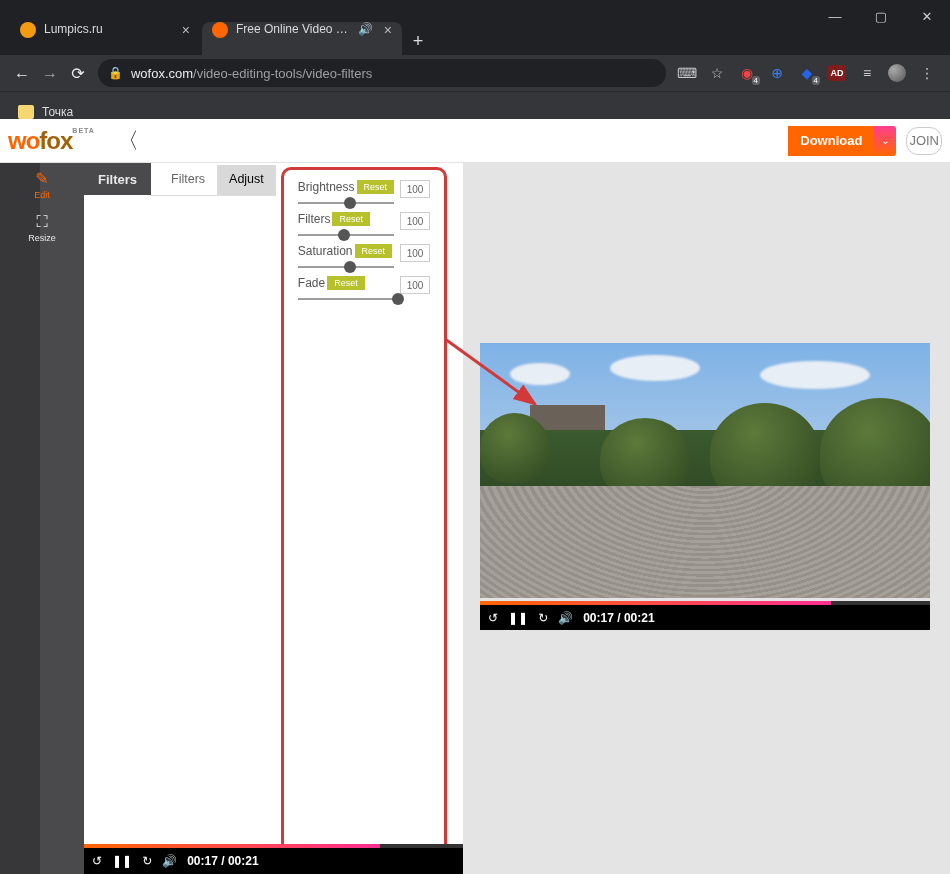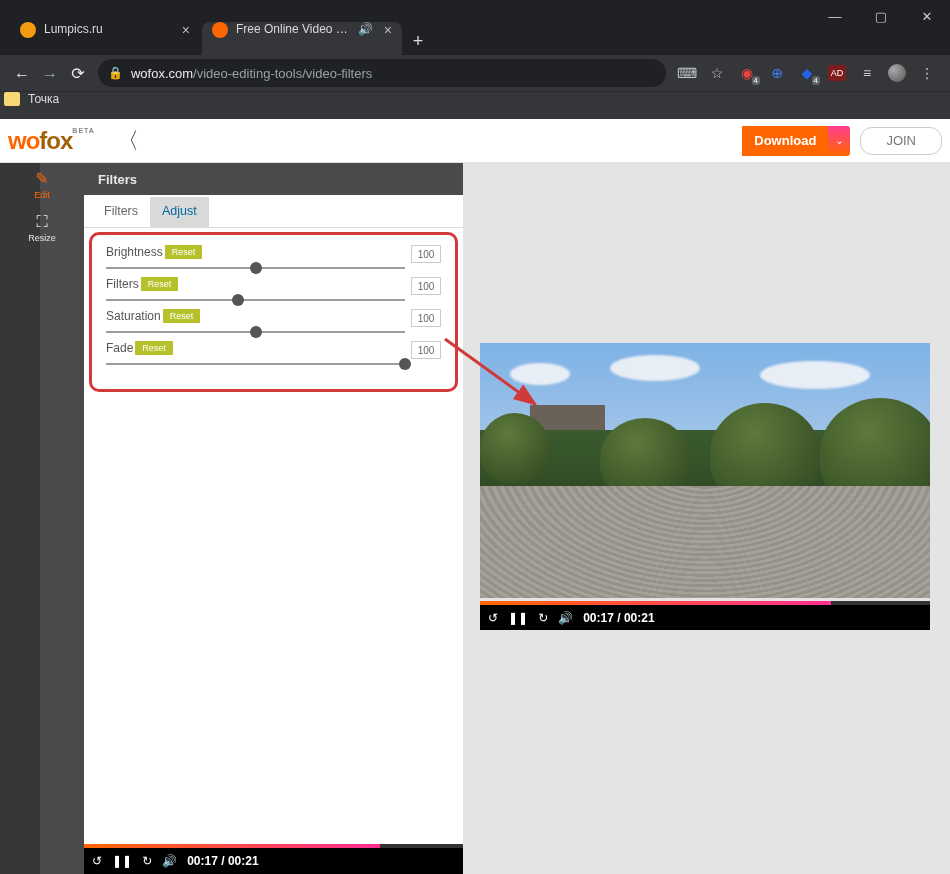--- a/index.html
+++ b/index.html
@@ -22,49 +22,49 @@
 .addrbar .navbtn.on{color:#e8eaed}
 .omnibox{flex:1;height:28px;background:#202124;border-radius:14px;display:flex;align-items:center;padding:0 10px;margin:0 6px;color:#e8eaed;font-size:13px}
 .omnibox .lock{color:#9aa0a6;margin-right:8px;font-size:12px}
 .omnibox .host{color:#e8eaed}
 .omnibox .path{color:#9aa0a6}
 .exticons{display:flex;align-items:center;gap:12px;padding:0 6px}
 .exticons span{width:18px;height:18px;display:inline-flex;align-items:center;justify-content:center;font-size:14px;color:#c7c9cc}
 .badge4{position:relative}
 .badge4::after{content:"4";position:absolute;bottom:-3px;right:-4px;background:#5f6368;color:#fff;font-size:8px;border-radius:3px;padding:0 2px}
 .avatar{width:20px;height:20px;border-radius:50%;background:radial-gradient(circle at 30% 30%,#aaa,#555)}
-.bmbar{height:28px;background:#35363a;border-top:1px solid #2b2c2f;display:flex;align-items:flex-start;padding-left:4px;font-size:12px;color:#d9dadb}
+.bmbar{height:28px;background:#35363a;border-top:1px solid #2b2c2f;display:flex;align-items:flex-end;padding-left:18px;font-size:12px;color:#d9dadb}
 .bmbar .bfav{width:16px;height:14px;background:#f7d774;margin-right:8px;border-radius:2px}
 
 .app{position:absolute;left:0;right:0;top:119px;bottom:0;background:#e8e8e8}
 .appheader{height:44px;background:#fff;border-bottom:1px solid #e2e2e2;display:flex;align-items:center;padding:0 8px}
 .logo{font-weight:900;font-size:24px;letter-spacing:-1px}
 .logo .w{color:#ff6600}.logo .o{color:#a16207}
 .logo sup{font-size:7px;color:#888;font-weight:600;letter-spacing:1px;vertical-align:top}
 .backarr{margin-left:22px;color:#333;font-size:22px}
 .hspacer{flex:1}
 .duration{font-size:12.5px;color:#555;display:flex;align-items:center;padding:0 12px;height:30px;border:1px solid #e2e2e2;border-radius:3px;margin-right:8px}
 .duration svg{margin-right:6px}
 .filebox{height:30px;background:#fffbd4;border:1px solid #c9c27a;display:flex;align-items:center;padding:0 10px;font-size:12.5px;color:#5a5a5a;width:360px;border-radius:3px 0 0 3px;margin-right:0}
 .filebox svg{margin-right:10px}
 .dlbtn{height:30px;background:#ff6600;color:#fff;font-size:13px;font-weight:600;display:flex;align-items:center;padding:0 12px;cursor:pointer}
 .dlmenu{height:30px;width:22px;background:linear-gradient(#ff3e8f,#ff6600);display:flex;align-items:center;justify-content:center;color:#fff;font-size:10px;margin-right:10px;border-radius:0 3px 3px 0}
-.joinbtn{height:28px;border:1px solid #ccc;padding:0 25px;font-size:13px;color:#777;display:flex;align-items:center;border-radius:12px}
+.joinbtn{height:28px;border:1px solid #ccc;padding:0 2px;font-size:13px;color:#777;display:flex;align-items:center;border-radius:12px}
 
 .rail{position:absolute;left:0;top:44px;bottom:0;width:84px;background:#4a4a4d}
 .railinner{position:absolute;left:0;top:0;width:40px;bottom:0;background:#373739}
 .railbtn{height:42px;display:flex;flex-direction:column;align-items:center;justify-content:center;color:#ff6600;font-size:9px;gap:2px;width:84px;position:relative}
 .railbtn .ic{font-size:16px}
 .railbtn.resize{color:#e8e8e8;margin-top:2px}
 
-.panel{position:absolute;left:84px;top:44px;bottom:16px;width:379px;background:#fff;display:flex;flex-direction:column}
+.panel{position:absolute;left:84px;top:44px;bottom:16px;width:379px;background:#fff;display:flex;flex-direction:row}
 .panelhdr{height:32px;background:#4a4a4d;color:#e8e8e8;font-size:13px;font-weight:600;display:flex;align-items:center;padding:0 14px}
 .ptabs{height:33px;display:flex;align-items:flex-end;padding-left:8px;border-bottom:1px solid #ddd}
 .ptab{padding:7px 12px;font-size:12.5px;color:#666;border-bottom:2px solid transparent}
-.ptab.active{background:#d9d9d9;color:#0369a1}
+.ptab.active{background:#d9d9d9;color:#000000}
 .sliders{padding:10px 14px 16px;border:3px solid #d23a3a;border-radius:10px;margin:4px 5px;position:relative}
 .srow{margin-bottom:4px}
 .srow .lab{display:flex;align-items:center;font-size:12px;color:#555;margin-bottom:5px}
 .srow .lab .name{margin-right:2px}
 .resetchip{background:#b7c12c;color:#fff;font-size:9px;padding:2px 7px;border-radius:0}
 .valbox{position:absolute;right:0;width:30px;height:18px;border:1px solid #ccc;font-size:10px;color:#666;display:flex;align-items:center;justify-content:center;background:#fff}
 .srow{position:relative;padding-right:36px}
 .track{height:2px;background:#9e9e9e;position:relative;margin:8px 0 8px}
 .thumb{position:absolute;top:-5px;width:12px;height:12px;border-radius:50%;background:#555}
 
@@ -117,21 +117,21 @@
     <span class="lock">🔒</span>
     <span class="host">wofox.com</span>
       <span class="path">/video-editing-tools/video-filters</span>
   </div>
   <div class="exticons">
     <span>⌨</span>
     <span>☆</span>
     <span class="badge4" style="color:#ef4444">◉</span>
     <span style="color:#3b82f6">⊕</span>
     <span class="badge4" style="color:#2563eb">◆</span>
-    <span style="background:#7f1d1d;color:#fff;border-radius:3px;width:18px;height:16px;font-size:9px;font-weight:400">AD</span>
+    <span style="background:#7f1d1d;color:#fff;border-radius:3px;width:18px;height:16px;font-size:9px;font-weight:700">AD</span>
     <span>≡</span>
     <span class="avatar"></span>
     <span>⋮</span>
   </div>
 </div>
 
 <div class="bmbar">
   <span class="bfav"></span>
   <span>Точка</span>
 </div>

